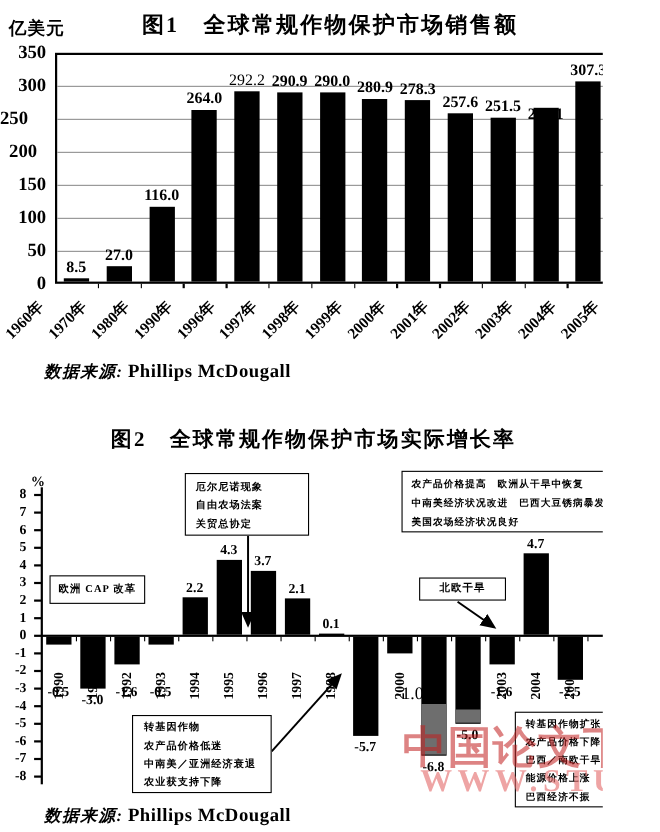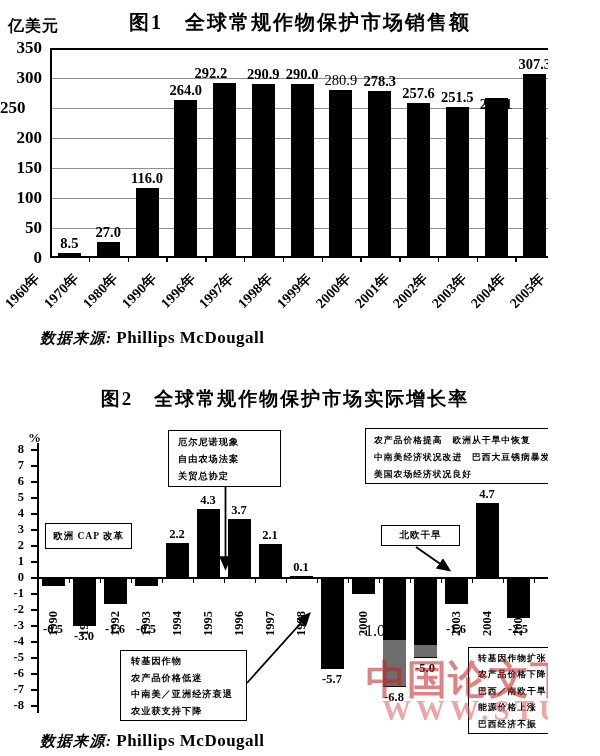--- a/index.html
+++ b/index.html
@@ -106,54 +106,54 @@
     <div style="position: absolute; left: 52px; top: 228px; width: 539px; height: 1px; background: rgb(143, 143, 143);"></div>
     <div style="position: absolute; left: 52px; top: 198px; width: 539px; height: 1px; background: rgb(143, 143, 143);"></div>
     <div style="position: absolute; left: 52px; top: 168px; width: 539px; height: 1px; background: rgb(143, 143, 143);"></div>
     <div style="position: absolute; left: 52px; top: 138px; width: 539px; height: 1px; background: rgb(143, 143, 143);"></div>
     <div style="position: absolute; left: 52px; top: 108px; width: 539px; height: 1px; background: rgb(143, 143, 143);"></div>
     <div style="position: absolute; left: 52px; top: 78px; width: 539px; height: 1px; background: rgb(143, 143, 143);"></div>
     <div style="position: absolute; left: 0px; top: 248px; width: 42px; text-align: right; font-size: 17px; font-weight: bold;">0</div>
     <div style="position: absolute; left: 0px; top: 218px; width: 42px; text-align: right; font-size: 17px; font-weight: bold;">50</div>
     <div style="position: absolute; left: 0px; top: 188px; width: 42px; text-align: right; font-size: 17px; font-weight: bold;">100</div>
     <div style="position: absolute; left: 0px; top: 158px; width: 42px; text-align: right; font-size: 17px; font-weight: bold;">150</div>
-    <div style="position: absolute; left: 0px; top: 128px; width: 42px; text-align: right; font-size: 17px; font-weight: bold;">200</div>
+    <div style="position: absolute; left: 0px; top: 128px; width: 42px; text-align: center; font-size: 17px; font-weight: bold;">200</div>
     <div style="position: absolute; left: 0px; top: 98px; width: 42px; text-align: left; font-size: 17px; font-weight: bold;">250</div>
     <div style="position: absolute; left: 0px; top: 68px; width: 42px; text-align: right; font-size: 17px; font-weight: bold;">300</div>
     <div style="position: absolute; left: 0px; top: 38px; width: 42px; text-align: right; font-size: 17px; font-weight: bold;">350</div>
     <div style="position: absolute; left: 57.9px; top: 252.9px; width: 23px; height: 3.1px; background: rgb(0, 0, 0);"></div>
     <div style="position: absolute; left: 39.4px; top: 234.9px; width: 60px; text-align: center; font-size: 14.5px; font-weight: bold;">8.5</div>
     <div style="position: absolute; left: 88.8px; top: 258px; width: 1.5px; height: 4px; background: rgb(0, 0, 0);"></div>
     <div style="position: absolute; right: 516.6px; top: 270px; font-size: 14px; font-weight: bold; white-space: nowrap; transform: rotate(-45deg); transform-origin: 100% 0px;">1960年</div>
     <div style="position: absolute; left: 96.7px; top: 241.8px; width: 23px; height: 14.2px; background: rgb(0, 0, 0);"></div>
     <div style="position: absolute; left: 78.2px; top: 223.8px; width: 60px; text-align: center; font-size: 14.5px; font-weight: bold;">27.0</div>
     <div style="position: absolute; left: 127.6px; top: 258px; width: 1.5px; height: 4px; background: rgb(0, 0, 0);"></div>
     <div style="position: absolute; right: 477.8px; top: 270px; font-size: 14px; font-weight: bold; white-space: nowrap; transform: rotate(-45deg); transform-origin: 100% 0px;">1970年</div>
     <div style="position: absolute; left: 135.5px; top: 188.4px; width: 23px; height: 67.6px; background: rgb(0, 0, 0);"></div>
     <div style="position: absolute; left: 117px; top: 170.4px; width: 60px; text-align: center; font-size: 14.5px; font-weight: bold;">116.0</div>
     <div style="position: absolute; left: 166.4px; top: 258px; width: 1.5px; height: 4px; background: rgb(0, 0, 0);"></div>
     <div style="position: absolute; right: 439px; top: 270px; font-size: 14px; font-weight: bold; white-space: nowrap; transform: rotate(-45deg); transform-origin: 100% 0px;">1980年</div>
     <div style="position: absolute; left: 174.3px; top: 99.6px; width: 23px; height: 156.4px; background: rgb(0, 0, 0);"></div>
     <div style="position: absolute; left: 155.8px; top: 81.6px; width: 60px; text-align: center; font-size: 14.5px; font-weight: bold;">264.0</div>
     <div style="position: absolute; left: 205.1px; top: 258px; width: 1.5px; height: 4px; background: rgb(0, 0, 0);"></div>
     <div style="position: absolute; right: 400.3px; top: 270px; font-size: 14px; font-weight: bold; white-space: nowrap; transform: rotate(-45deg); transform-origin: 100% 0px;">1990年</div>
     <div style="position: absolute; left: 213px; top: 82.7px; width: 23px; height: 173.3px; background: rgb(0, 0, 0);"></div>
-    <div style="position: absolute; left: 194.5px; top: 64.7px; width: 60px; font-size: 14.5px; font-weight: bold;">292.2</div>
+    <div style="position: absolute; left: 194.5px; top: 64.7px; width: 60px; text-align: center; font-size: 14.5px; font-weight: normal;">292.2</div>
     <div style="position: absolute; left: 243.9px; top: 258px; width: 1.5px; height: 4px; background: rgb(0, 0, 0);"></div>
     <div style="position: absolute; right: 361.5px; top: 270px; font-size: 14px; font-weight: bold; white-space: nowrap; transform: rotate(-45deg); transform-origin: 100% 0px;">1996年</div>
     <div style="position: absolute; left: 251.8px; top: 83.5px; width: 23px; height: 172.5px; background: rgb(0, 0, 0);"></div>
     <div style="position: absolute; left: 233.3px; top: 65.5px; width: 60px; text-align: center; font-size: 14.5px; font-weight: bold;">290.9</div>
     <div style="position: absolute; left: 282.7px; top: 258px; width: 1.5px; height: 4px; background: rgb(0, 0, 0);"></div>
     <div style="position: absolute; right: 322.7px; top: 270px; font-size: 14px; font-weight: bold; white-space: nowrap; transform: rotate(-45deg); transform-origin: 100% 0px;">1997年</div>
     <div style="position: absolute; left: 290.6px; top: 84px; width: 23px; height: 172px; background: rgb(0, 0, 0);"></div>
     <div style="position: absolute; left: 272.1px; top: 66px; width: 60px; text-align: center; font-size: 14.5px; font-weight: bold;">290.0</div>
     <div style="position: absolute; left: 321.5px; top: 258px; width: 1.5px; height: 4px; background: rgb(0, 0, 0);"></div>
     <div style="position: absolute; right: 283.9px; top: 270px; font-size: 14px; font-weight: bold; white-space: nowrap; transform: rotate(-45deg); transform-origin: 100% 0px;">1998年</div>
     <div style="position: absolute; left: 329.4px; top: 89.5px; width: 23px; height: 166.5px; background: rgb(0, 0, 0);"></div>
-    <div style="position: absolute; left: 310.9px; top: 71.5px; width: 60px; text-align: center; font-size: 14.5px; font-weight: normal;">280.9</div>
+    <div style="position: absolute; left: 310.9px; top: 71.5px; width: 60px; text-align: center; font-size: 14.5px; font-weight: bold;">280.9</div>
     <div style="position: absolute; left: 360.3px; top: 258px; width: 1.5px; height: 4px; background: rgb(0, 0, 0);"></div>
     <div style="position: absolute; right: 245.1px; top: 270px; font-size: 14px; font-weight: bold; white-space: nowrap; transform: rotate(-45deg); transform-origin: 100% 0px;">1999年</div>
     <div style="position: absolute; left: 368.2px; top: 91px; width: 23px; height: 165px; background: rgb(0, 0, 0);"></div>
     <div style="position: absolute; left: 349.7px; top: 73px; width: 60px; text-align: center; font-size: 14.5px; font-weight: bold;">278.3</div>
     <div style="position: absolute; left: 399.1px; top: 258px; width: 1.5px; height: 4px; background: rgb(0, 0, 0);"></div>
     <div style="position: absolute; right: 206.3px; top: 270px; font-size: 14px; font-weight: bold; white-space: nowrap; transform: rotate(-45deg); transform-origin: 100% 0px;">2000年</div>
     <div style="position: absolute; left: 407px; top: 103.4px; width: 23px; height: 152.6px; background: rgb(0, 0, 0);"></div>
     <div style="position: absolute; left: 388.5px; top: 85.4px; width: 60px; text-align: center; font-size: 14.5px; font-weight: bold;">257.6</div>
     <div style="position: absolute; left: 437.9px; top: 258px; width: 1.5px; height: 4px; background: rgb(0, 0, 0);"></div>
     <div style="position: absolute; right: 167.5px; top: 270px; font-size: 14px; font-weight: bold; white-space: nowrap; transform: rotate(-45deg); transform-origin: 100% 0px;">2001年</div>

